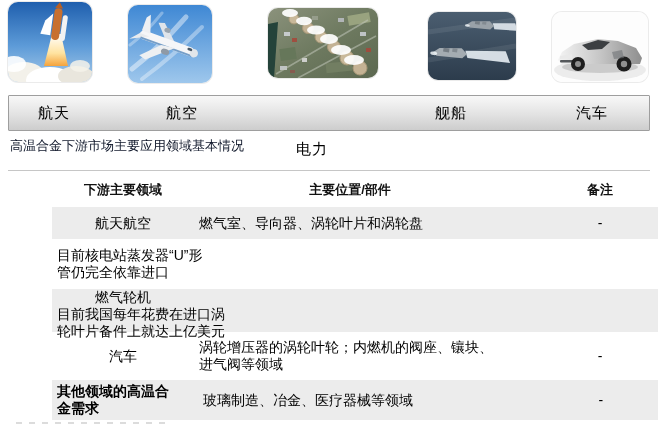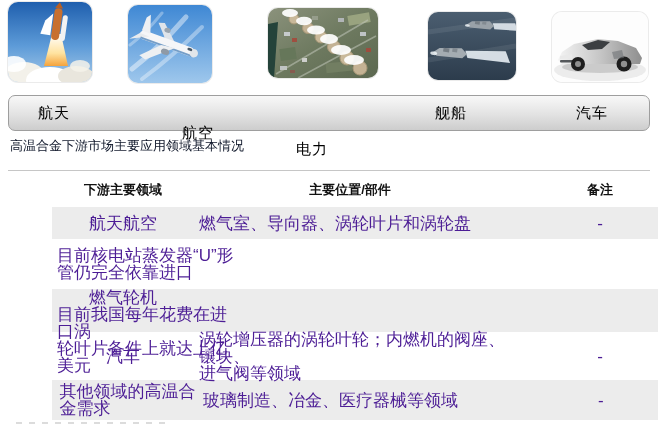--- a/index.html
+++ b/index.html
@@ -11,42 +11,42 @@
   .photo svg{display:block;}
   .photo-space {left:8px;  top:2px;  width:84px;  height:80px;}
   .photo-plane {left:128px;top:5px;  width:84px;  height:78px;}
   .photo-power {left:268px;top:8px;  width:110px; height:70px;}
   .photo-ships {left:428px;top:12px; width:88px;  height:68px;}
   .photo-car   {left:552px;top:12px; width:96px;  height:70px;}
 
   
   .category-bar{position:absolute;left:8px;top:95px;width:640px;height:34px;
     background:linear-gradient(#f8f8f8,#e2e2e2 55%,#cdcdcd);
-    border:1px solid #9e9e9e;border-radius:7px;}
+    border:1px solid #9e9e9e;border-radius:1px;}
   .category-label{position:absolute;top:0;height:34px;line-height:34px;
     font-size:15px;color:#000;letter-spacing:1px;white-space:nowrap;}
-  .cl-0{left:29px;} .cl-1{left:173px;margin-top:20px;} .cl-2{left:287px;margin-top:36px;} .cl-3{left:426px;} .cl-4{left:567px;}
+  .cl-0{left:29px;} .cl-1{left:157px;} .cl-2{left:287px;margin-top:36px;} .cl-3{left:426px;} .cl-4{left:567px;}
 
   
   .caption{position:absolute;left:10px;top:137px;font-size:13px;color:#0f172a;}
 
   
   .table{position:absolute;left:8px;top:170px;width:642px;border-top:1px solid #c6c6c6;}
   .trow{display:flex;width:642px;margin-left:44px;}
   .trow.gray{background:#ececec;}
   .h-head{height:36px;} .h-r0{height:32px;} .h-r1{height:50px;}
   .h-r2{height:43px;flex-direction:column;} .h-r3{height:48px;} .h-r4{height:40px;}
-  .cell{display:flex;align-items:center;font-size:17px;line-height:17px;color:#4c1d95;}
+  .cell{display:flex;align-items:center;font-size:14px;line-height:17px;color:#000000;}
   .cell .txt{white-space:pre-line;}
   .c1{width:142px;justify-content:center;text-align:center;}
   .c2{width:312px;justify-content:flex-start;padding-left:5px;box-sizing:border-box;}
   .c3{width:188px;justify-content:center;text-align:left;box-sizing:border-box;}
   .c2.center{justify-content:center;padding-left:0;text-align:center;}
   .c3.left{justify-content:flex-start;padding-left:5px;text-align:left;}
-  .c1.left{justify-content:center;padding-left:5px;text-align:left;}
+  .c1.left{justify-content:flex-start;padding-left:5px;text-align:left;font-weight:bold;}
   .thead .cell{font-weight:bold;color:#111;font-size:13px;}
 
   
   .cropped-strip{position:absolute;left:8px;top:420px;width:642px;height:5px;background:#fff;}
   .crop-dashes{height:2px;margin-top:2px;margin-left:8px;width:150px;opacity:.55;
     background:repeating-linear-gradient(90deg,#bfbfbf 0 6px,transparent 6px 13px);}
 </style>
 </head>
 <body>
 

